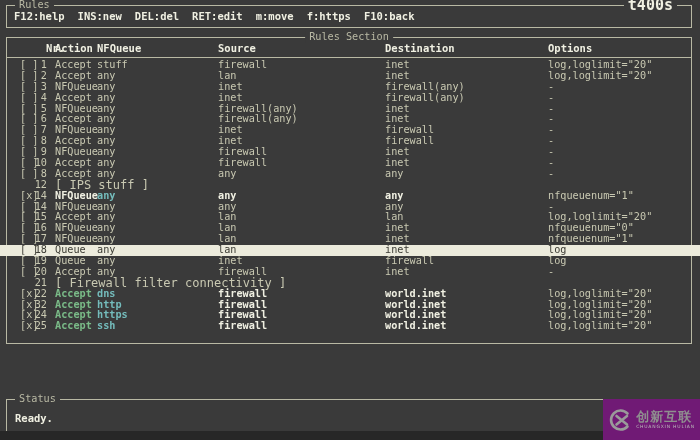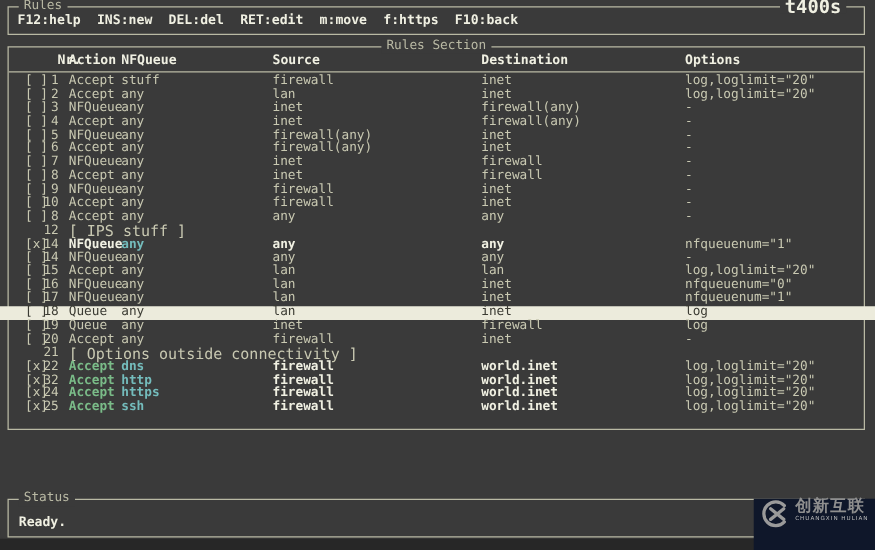--- a/index.html
+++ b/index.html
@@ -46,27 +46,27 @@
   .bright{color:var(--bright);font-weight:bold;}
   .green{color:var(--green);font-weight:bold;}
   .cyan{color:var(--cyan);font-weight:bold;}
   .row.selected::before{content:"";position:absolute;top:0;bottom:0;left:-9px;right:-9px;background:var(--sel-bg);}
   .row.selected span{color:var(--sel-text);font-weight:normal;}
 
   .sec-line{position:absolute !important;left:48px;right:8px;top:0;bottom:0;display:flex;align-items:center;}
   .sec-line .dash{flex:1;border-top:1px dashed var(--border);height:0;}
   .sec-label{position:static !important;padding:0;font-size:12px;color:var(--text);white-space:pre;}
 
-  .status-box{left:6px;top:399px;width:686px;height:31px;}
+  .status-box{left:6px;top:399px;width:686px;height:42px;}
   .status-text{position:absolute;left:8px;top:12px;font-size:10.5px;line-height:12px;font-weight:bold;color:var(--bright);white-space:pre;}
 
   .bottom-strip{position:absolute;left:0;top:431px;width:700px;height:9px;background:var(--bg-outside);}
 
-  .watermark{position:absolute;left:603px;top:399px;width:97px;height:42px;background:#0f172a;
-    display:flex;align-items:flex-start;justify-content:center;gap:4px;z-index:5;}
+  .watermark{position:absolute;left:603px;top:399px;width:97px;height:42px;background:#701a75;
+    display:flex;align-items:center;justify-content:center;gap:4px;z-index:5;}
   .wm-logo{width:24px;height:24px;flex:0 0 auto;}
   .wm-txt{display:flex;flex-direction:column;line-height:1;}
   .wm-name{font-family:"DejaVu Sans","Liberation Sans",sans-serif;font-size:13px;font-weight:bold;color:#8f8f8f;letter-spacing:1px;}
   .wm-sub{font-family:"DejaVu Sans","Liberation Sans",sans-serif;font-size:4.5px;color:#bdbdbd;letter-spacing:0.8px;margin-top:2px;}
 </style>
 </head>
 <body>
 
 <div class="screen">
 
@@ -266,21 +266,21 @@
           <span class="c-check">[ ]</span>
           <span class="c-nr">20</span>
           <span class="c-action">Accept</span>
           <span class="c-service">any</span>
           <span class="c-source">firewall</span>
           <span class="c-dest">inet</span>
           <span class="c-opt">-</span>
         </div>
         <div class="row">
           <span class="c-nr">21</span>
-          <span class="sec-line"><span class="dash"></span><span class="sec-label">[ Options outside connectivity ]</span><span class="dash"></span></span>
+          <span class="sec-line"><span class="dash"></span><span class="sec-label">[ Firewall filter connectivity ]</span><span class="dash"></span></span>
         </div>
         <div class="row">
           <span class="c-check">[x]</span>
           <span class="c-nr">22</span>
           <span class="c-action green">Accept</span>
           <span class="c-service cyan">dns</span>
           <span class="c-source bright">firewall</span>
           <span class="c-dest bright">world.inet</span>
           <span class="c-opt">log,loglimit="20"</span>
         </div>

